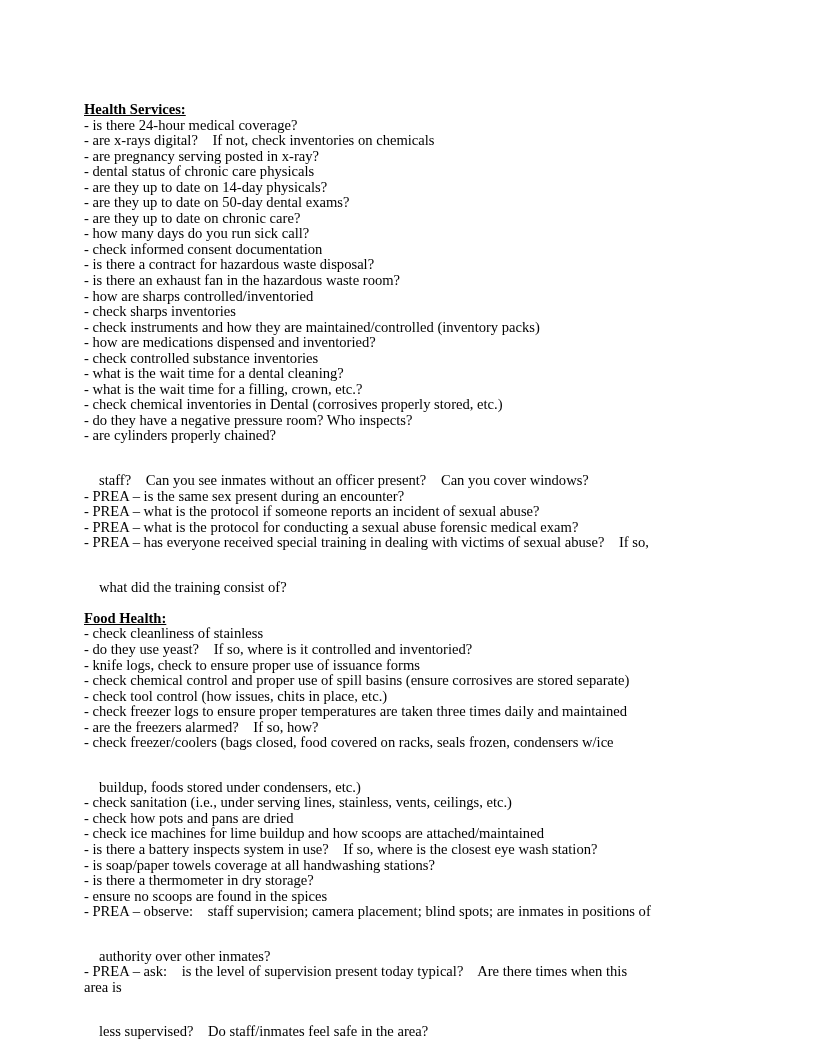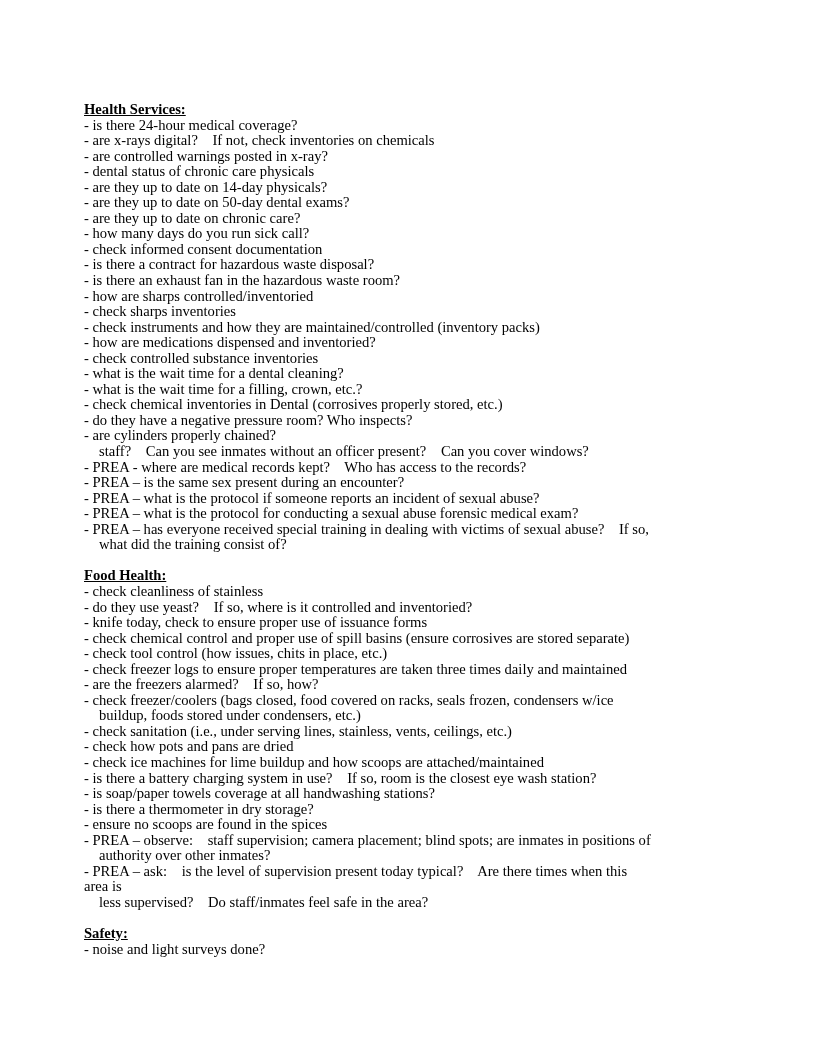--- a/index.html
+++ b/index.html
@@ -33,77 +33,77 @@
     .section {
       margin-bottom: 15.55px;
     }
     .item {
       margin: 0;
       white-space: pre-wrap;
     }
     .cont {
       padding-left: 15px;
       white-space: pre-wrap;
+      margin-top: 29px;
     }
     .cont-flush {
       white-space: pre-wrap;
     }
   </style>
 </head>
 <body>
 
 <div class="page">
 
   <div class="section">
     <p class="heading">Health Services:</p>
     <div class="item">- is there 24-hour medical coverage?</div>
     <div class="item">- are x-rays digital?    If not, check inventories on chemicals</div>
-    <div class="item">- are controlled warnings posted in x-ray?</div>
+    <div class="item">- are pregnancy serving posted in x-ray?</div>
     <div class="item">- dental status of chronic care physicals</div>
     <div class="item">- are they up to date on 14-day physicals?</div>
     <div class="item">- are they up to date on 50-day dental exams?</div>
     <div class="item">- are they up to date on chronic care?</div>
     <div class="item">- how many days do you run sick call?</div>
     <div class="item">- check informed consent documentation</div>
     <div class="item">- is there a contract for hazardous waste disposal?</div>
     <div class="item">- is there an exhaust fan in the hazardous waste room?</div>
     <div class="item">- how are sharps controlled/inventoried</div>
     <div class="item">- check sharps inventories</div>
     <div class="item">- check instruments and how they are maintained/controlled (inventory packs)</div>
     <div class="item">- how are medications dispensed and inventoried?</div>
     <div class="item">- check controlled substance inventories</div>
     <div class="item">- what is the wait time for a dental cleaning?</div>
     <div class="item">- what is the wait time for a filling, crown, etc.?</div>
     <div class="item">- check chemical inventories in Dental (corrosives properly stored, etc.)</div>
     <div class="item">- do they have a negative pressure room? Who inspects?</div>
     <div class="item">- are cylinders properly chained?</div>
     <div class="cont">staff?    Can you see inmates without an officer present?    Can you cover windows?</div>
-    <div class="item">- PREA - where are medical records kept?    Who has access to the records?</div>
     <div class="item">- PREA – is the same sex present during an encounter?</div>
     <div class="item">- PREA – what is the protocol if someone reports an incident of sexual abuse?</div>
     <div class="item">- PREA – what is the protocol for conducting a sexual abuse forensic medical exam?</div>
     <div class="item">- PREA – has everyone received special training in dealing with victims of sexual abuse?    If so,</div>
     <div class="cont">what did the training consist of?</div>
   </div>
 
   <div class="section">
     <p class="heading">Food Health:</p>
     <div class="item">- check cleanliness of stainless</div>
     <div class="item">- do they use yeast?    If so, where is it controlled and inventoried?</div>
-    <div class="item">- knife today, check to ensure proper use of issuance forms</div>
+    <div class="item">- knife logs, check to ensure proper use of issuance forms</div>
     <div class="item">- check chemical control and proper use of spill basins (ensure corrosives are stored separate)</div>
     <div class="item">- check tool control (how issues, chits in place, etc.)</div>
     <div class="item">- check freezer logs to ensure proper temperatures are taken three times daily and maintained</div>
     <div class="item">- are the freezers alarmed?    If so, how?</div>
     <div class="item">- check freezer/coolers (bags closed, food covered on racks, seals frozen, condensers w/ice</div>
     <div class="cont">buildup, foods stored under condensers, etc.)</div>
     <div class="item">- check sanitation (i.e., under serving lines, stainless, vents, ceilings, etc.)</div>
     <div class="item">- check how pots and pans are dried</div>
     <div class="item">- check ice machines for lime buildup and how scoops are attached/maintained</div>
-    <div class="item">- is there a battery charging system in use?    If so, room is the closest eye wash station?</div>
+    <div class="item">- is there a battery inspects system in use?    If so, where is the closest eye wash station?</div>
     <div class="item">- is soap/paper towels coverage at all handwashing stations?</div>
     <div class="item">- is there a thermometer in dry storage?</div>
     <div class="item">- ensure no scoops are found in the spices</div>
     <div class="item">- PREA – observe:    staff supervision; camera placement; blind spots; are inmates in positions of</div>
     <div class="cont">authority over other inmates?</div>
     <div class="item">- PREA – ask:    is the level of supervision present today typical?    Are there times when this</div>
     <div class="cont-flush">area is</div>
     <div class="cont">less supervised?    Do staff/inmates feel safe in the area?</div>
   </div>
 

